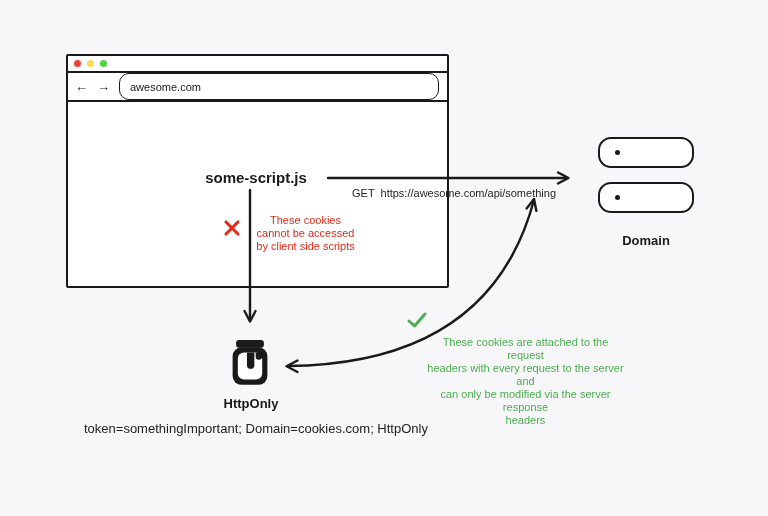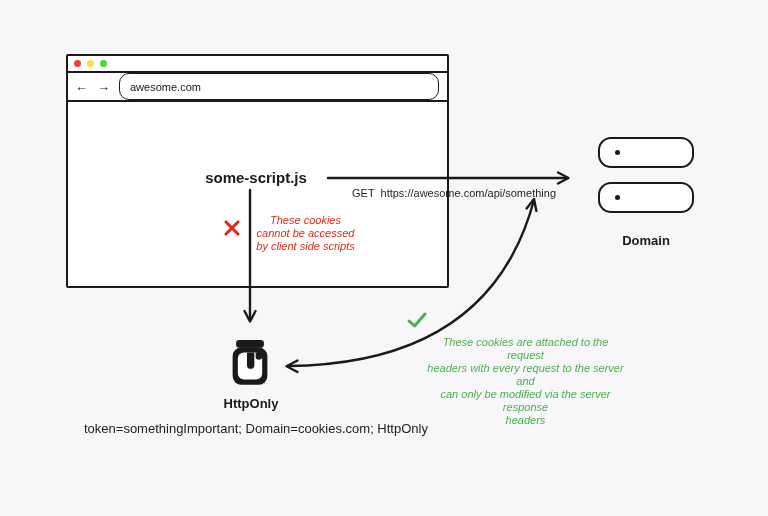--- a/index.html
+++ b/index.html
@@ -59,21 +59,21 @@
     position: absolute; left: 190px; top: 169px; width: 132px;
     text-align: center; font-weight: bold; font-size: 15px;
     white-space: nowrap; color: #1a1a1a;
   }
   .get-label {
     position: absolute; left: 336px; top: 155px; width: 236px;
     text-align: center; font-size: 11px; color: #1f1f1f;
     white-space: pre;
     margin-top: 32px;
   }
-  .note { font-size: 11px; line-height: 13px; text-align: center; white-space: pre-line; font-style: italic; }
+  .note { font-size: 11px; line-height: 13px; text-align: center; white-space: pre-line; }
   .note-red   { position: absolute; left: 243px; top: 214px; width: 125px; color: #e02b1b; }
   .note-green { position: absolute; left: 423px; top: 336px; width: 205px; color: #4caf50; }
 
   
   .server-box {
     position: absolute; left: 598px;
     width: 96px; height: 31px;
     border: 2.5px solid #1a1a1a;
     border-radius: 13px;
     background: #fff;

